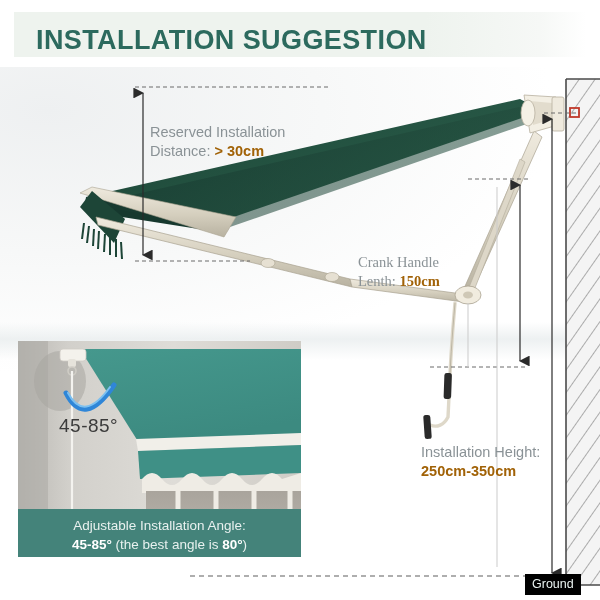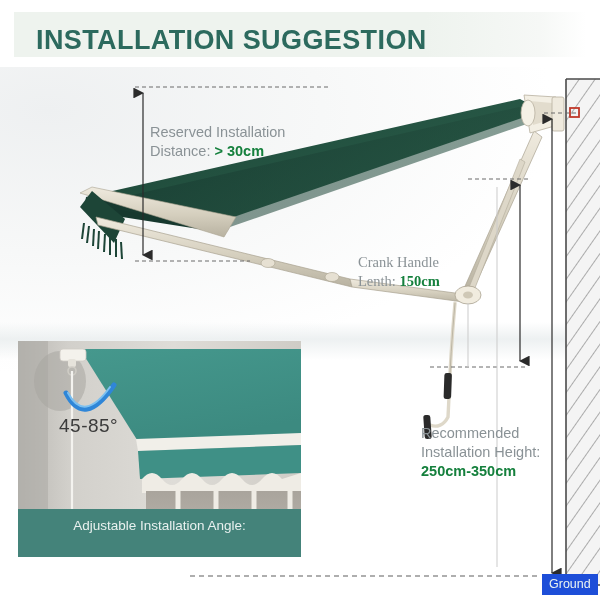--- a/index.html
+++ b/index.html
@@ -78,21 +78,21 @@
 
   
   .anno {
     position: absolute;
     color: #8a9296;
     font-size: 14.5px;
     line-height: 19px;
     white-space: nowrap;
   }
   .anno b {
-    color: #15803d;
+    color: #a16207;
     font-weight: bold;
   }
   .anno-reserved { left: 150px; top: 56px; }
   .anno-crank    { left: 358px; top: 186px; font-family: Liberation Serif, serif; }
   .anno-height   { left: 421px; top: 357px; }
 
   
   .photo {
     position: absolute;
     left: 18px;
@@ -130,23 +130,23 @@
     top: 415px;
     font-size: 19px;
     color: #3b3b3b;
     font-weight: normal;
     letter-spacing: 0.5px;
   }
 
   
   .ground-badge {
     position: absolute;
-    left: 542px;
+    left: 525px;
     top: 574px;
-    background: #1d4ed8;
+    background: #000000;
     color: #eaf3f1;
     font-size: 12.5px;
     padding: 3px 7px 4px 7px;
     line-height: 14px;
   }
 </style>
 </head>
 <body>
 
 <div id="root">
@@ -279,21 +279,21 @@
       <span>Reserved Installation</span><br>
       <span>Distance: </span><b>&gt; 30cm</b>
     </div>
 
     <div class="anno anno-crank">
       <span>Crank Handle</span><br>
       <span>Lenth: </span><b>150cm</b>
     </div>
 
     <div class="anno anno-height">
-      <span>Recommended</span><br>
+      <br>
       <span>Installation Height:</span><br>
       <b>250cm-350cm</b>
     </div>
 
   </div>
 
   <div class="photo">
     <div class="photo-inner">
       <svg width="283" height="216" viewBox="0 0 283 216">
         <defs>
@@ -344,20 +344,21 @@
 
         <line x1="54" y1="30" x2="54" y2="216" stroke="#f4f3ef" stroke-width="2.2"></line>
 
         <path d="M48,52 q18,36 48,-8" fill="none" stroke="#2f86d8" stroke-width="5" stroke-linecap="round"></path>
         <path d="M50,52 q16,30 42,-6" fill="none" stroke="#7cc0f0" stroke-width="2" stroke-linecap="round"></path>
       </svg>
     </div>
 
     <div class="photo-caption">
       <div>Adjustable Installation Angle:</div>
+      <div><b>45-85°</b><span> (the best angle is </span><b>80°</b><span>)</span></div>
     </div>
   </div>
 
   <div class="angle-label">45-85°</div>
 
   <div class="ground-badge">Ground</div>
 
 </div>
 
 </body></html>

